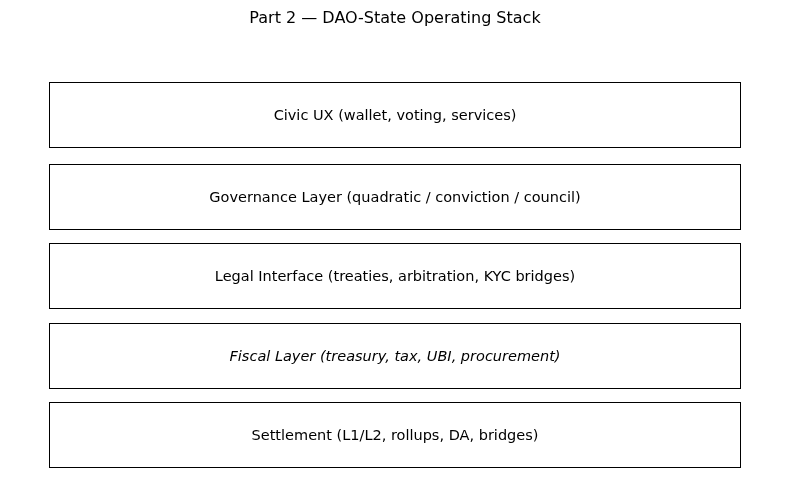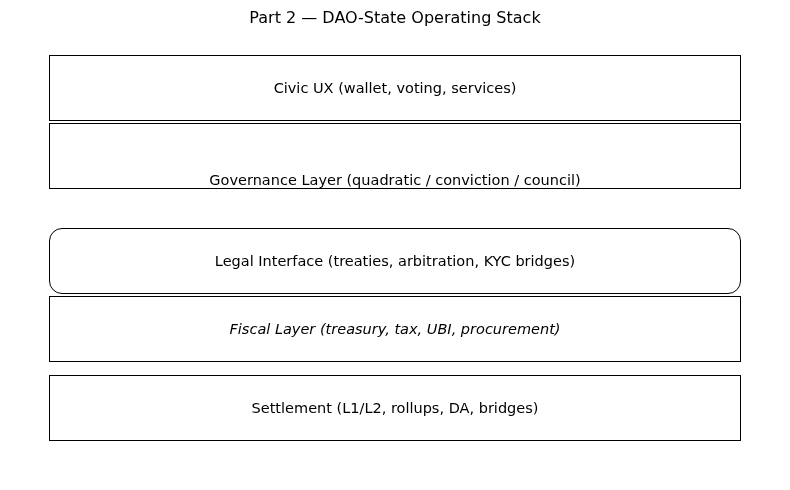--- a/index.html
+++ b/index.html
@@ -28,40 +28,41 @@
       position: absolute;
       left: 49px;
       width: 692px;
       height: 66px;
       border: 1.3px solid #000000;
       box-sizing: border-box;
       display: flex;
       align-items: center;
       justify-content: center;
       background: #ffffff;
+      margin-top: 27px;
     }
     .layer-label {
       font-size: 14.5px;
       white-space: nowrap;
     }
   </style>
 </head>
 <body>
 
 <div class="title">Part 2 — DAO-State Operating Stack</div>
 
 <div class="layer" style="top:55px;">
   <span class="layer-label">Civic UX (wallet, voting, services)</span>
 </div>
 
-<div class="layer" style="top:123px;align-items:flex-end;">
+<div class="layer" style="top:137px;">
   <span class="layer-label">Governance Layer (quadratic / conviction / council)</span>
 </div>
 
-<div class="layer" style="top:228px;border-radius:13px;">
+<div class="layer" style="top:216px;">
   <span class="layer-label">Legal Interface (treaties, arbitration, KYC bridges)</span>
 </div>
 
 <div class="layer" style="top:296px;font-style:italic;">
   <span class="layer-label">Fiscal Layer (treasury, tax, UBI, procurement)</span>
 </div>
 
 <div class="layer" style="top:375px;">
   <span class="layer-label">Settlement (L1/L2, rollups, DA, bridges)</span>
 </div>

